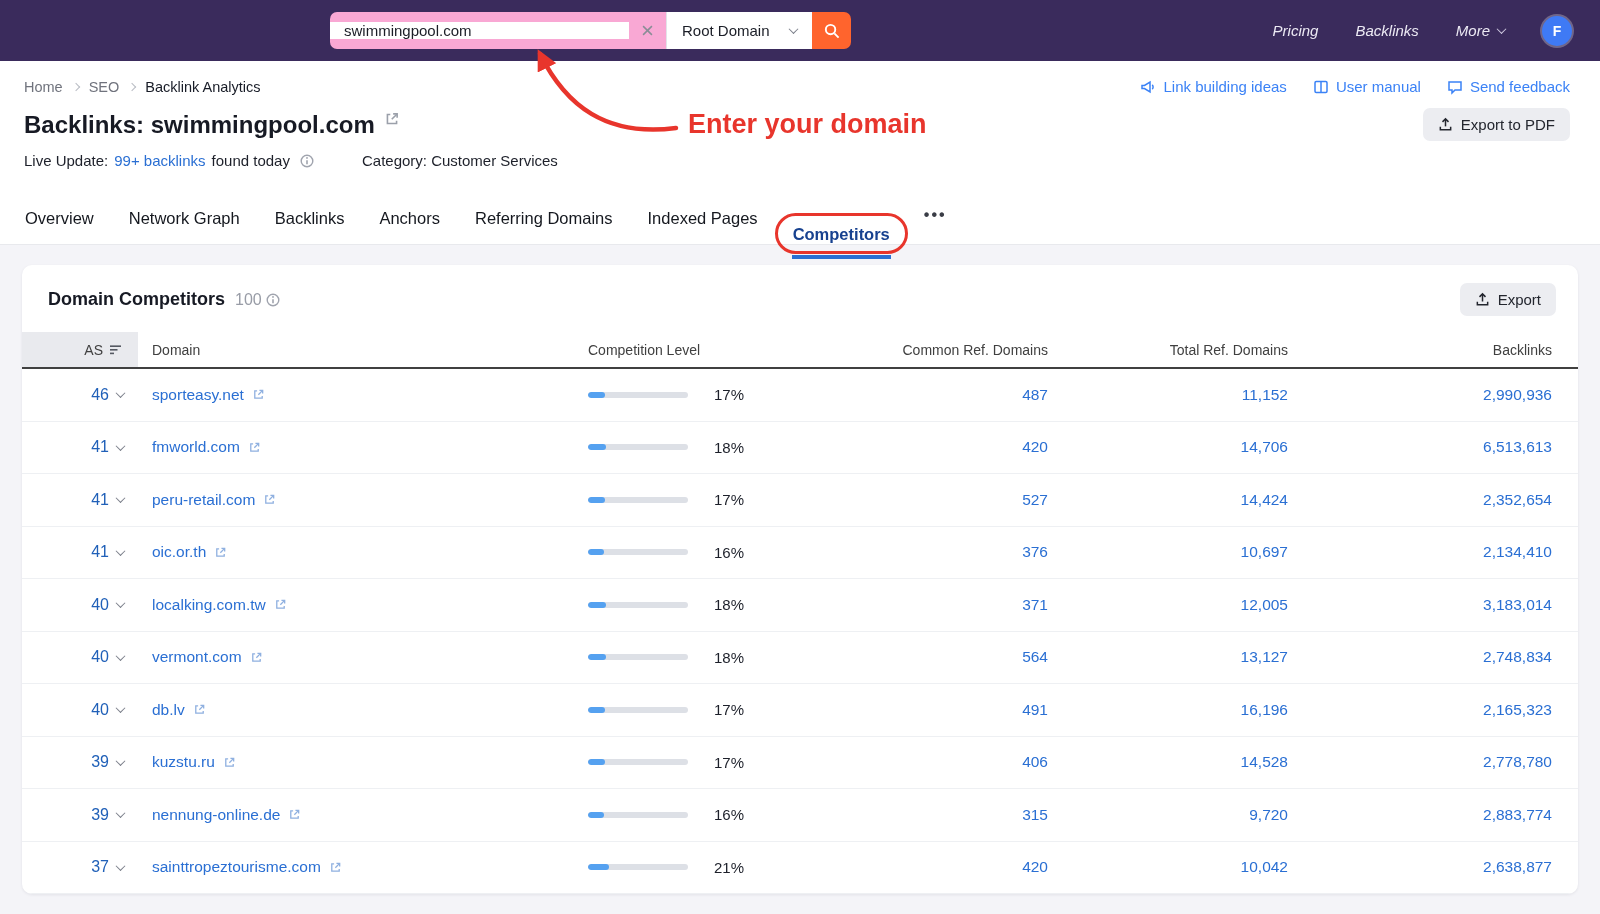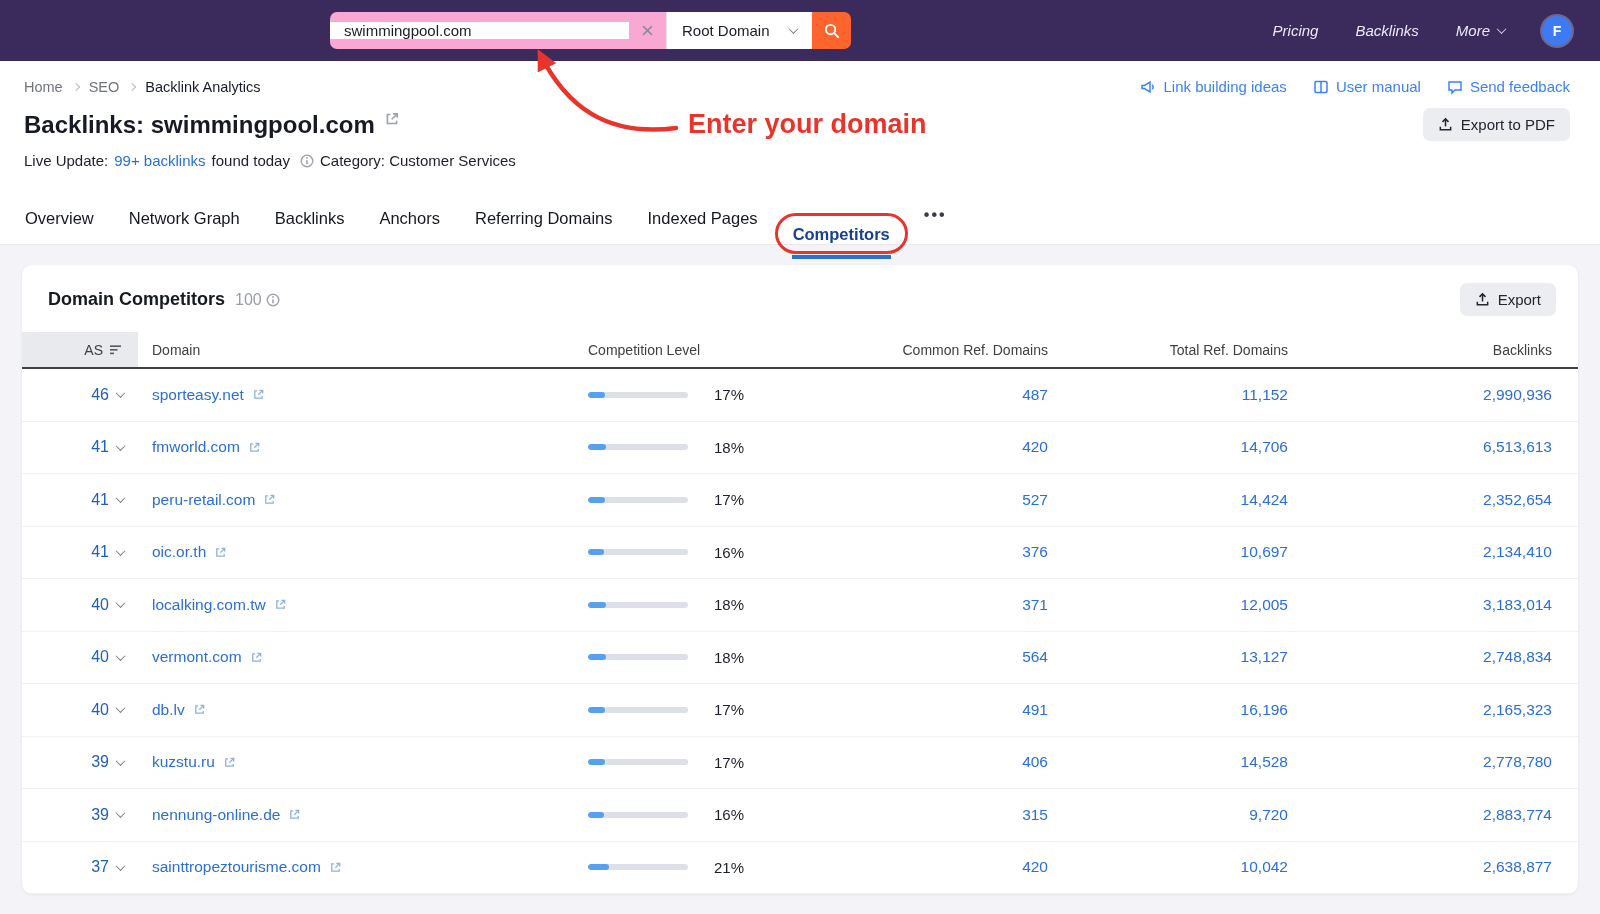--- a/index.html
+++ b/index.html
@@ -36,21 +36,21 @@
   .breadcrumb .current { color:#181c27; }
   .bc-sep { width:6px; height:6px; border-right:1.5px solid #b9bcc4; border-bottom:1.5px solid #b9bcc4; transform:rotate(-45deg); display:inline-block; }
   .quick-links { display:flex; align-items:center; gap:26px; }
   .quick-links a { color:#3b82f6; font-size:15px; text-decoration:none; display:flex; align-items:center; gap:7px; }
   .title-row { display:flex; align-items:center; margin-top:13px; }
   .page-title { font-size:24px; font-weight:700; color:#171a24; display:flex; gap:9px; }
   .title-ext { color:#9ba0aa; display:flex; }
   .btn-gray { margin-left:auto; background:#ecedf1; border:none; border-radius:7px; padding:8px 15px; font-size:15px; color:#23262e; display:flex; align-items:center; gap:8px; cursor:pointer; font-family:inherit; }
   .live-row { margin-top:11px; font-size:15px; color:#1d202a; display:flex; align-items:center; gap:6px; }
   .live-row a { color:#2a6fd3; text-decoration:none; }
-  .live-cat { }
+  .live-cat { margin-left:42px; }
   .info-ic { display:inline-flex; margin-left:4px; }
 
   
   .tabs { margin-top:24px; display:flex; align-items:flex-end; gap:33px; padding-left:24px; border-bottom:1px solid #e8e9ed; background:#fff; position:relative; }
   .tab { font-size:16.5px; color:#15181f; padding:13px 1px 16px; cursor:pointer; white-space:nowrap; }
   .tab-wrap { position:relative; }
   .tab.active { font-weight:700; color:#17418f; border-bottom:4px solid #2a6fd3; padding-bottom:12px; }
   .red-ring { position:absolute; left:-17px; right:-17px; top:-12px; bottom:-10px; border:3px solid #e8352c; border-radius:22px; pointer-events:none; }
   .tabs-more { font-size:16px; font-weight:700; letter-spacing:2px; color:#3a3d46; padding:13px 0 20px; cursor:pointer; }
 

